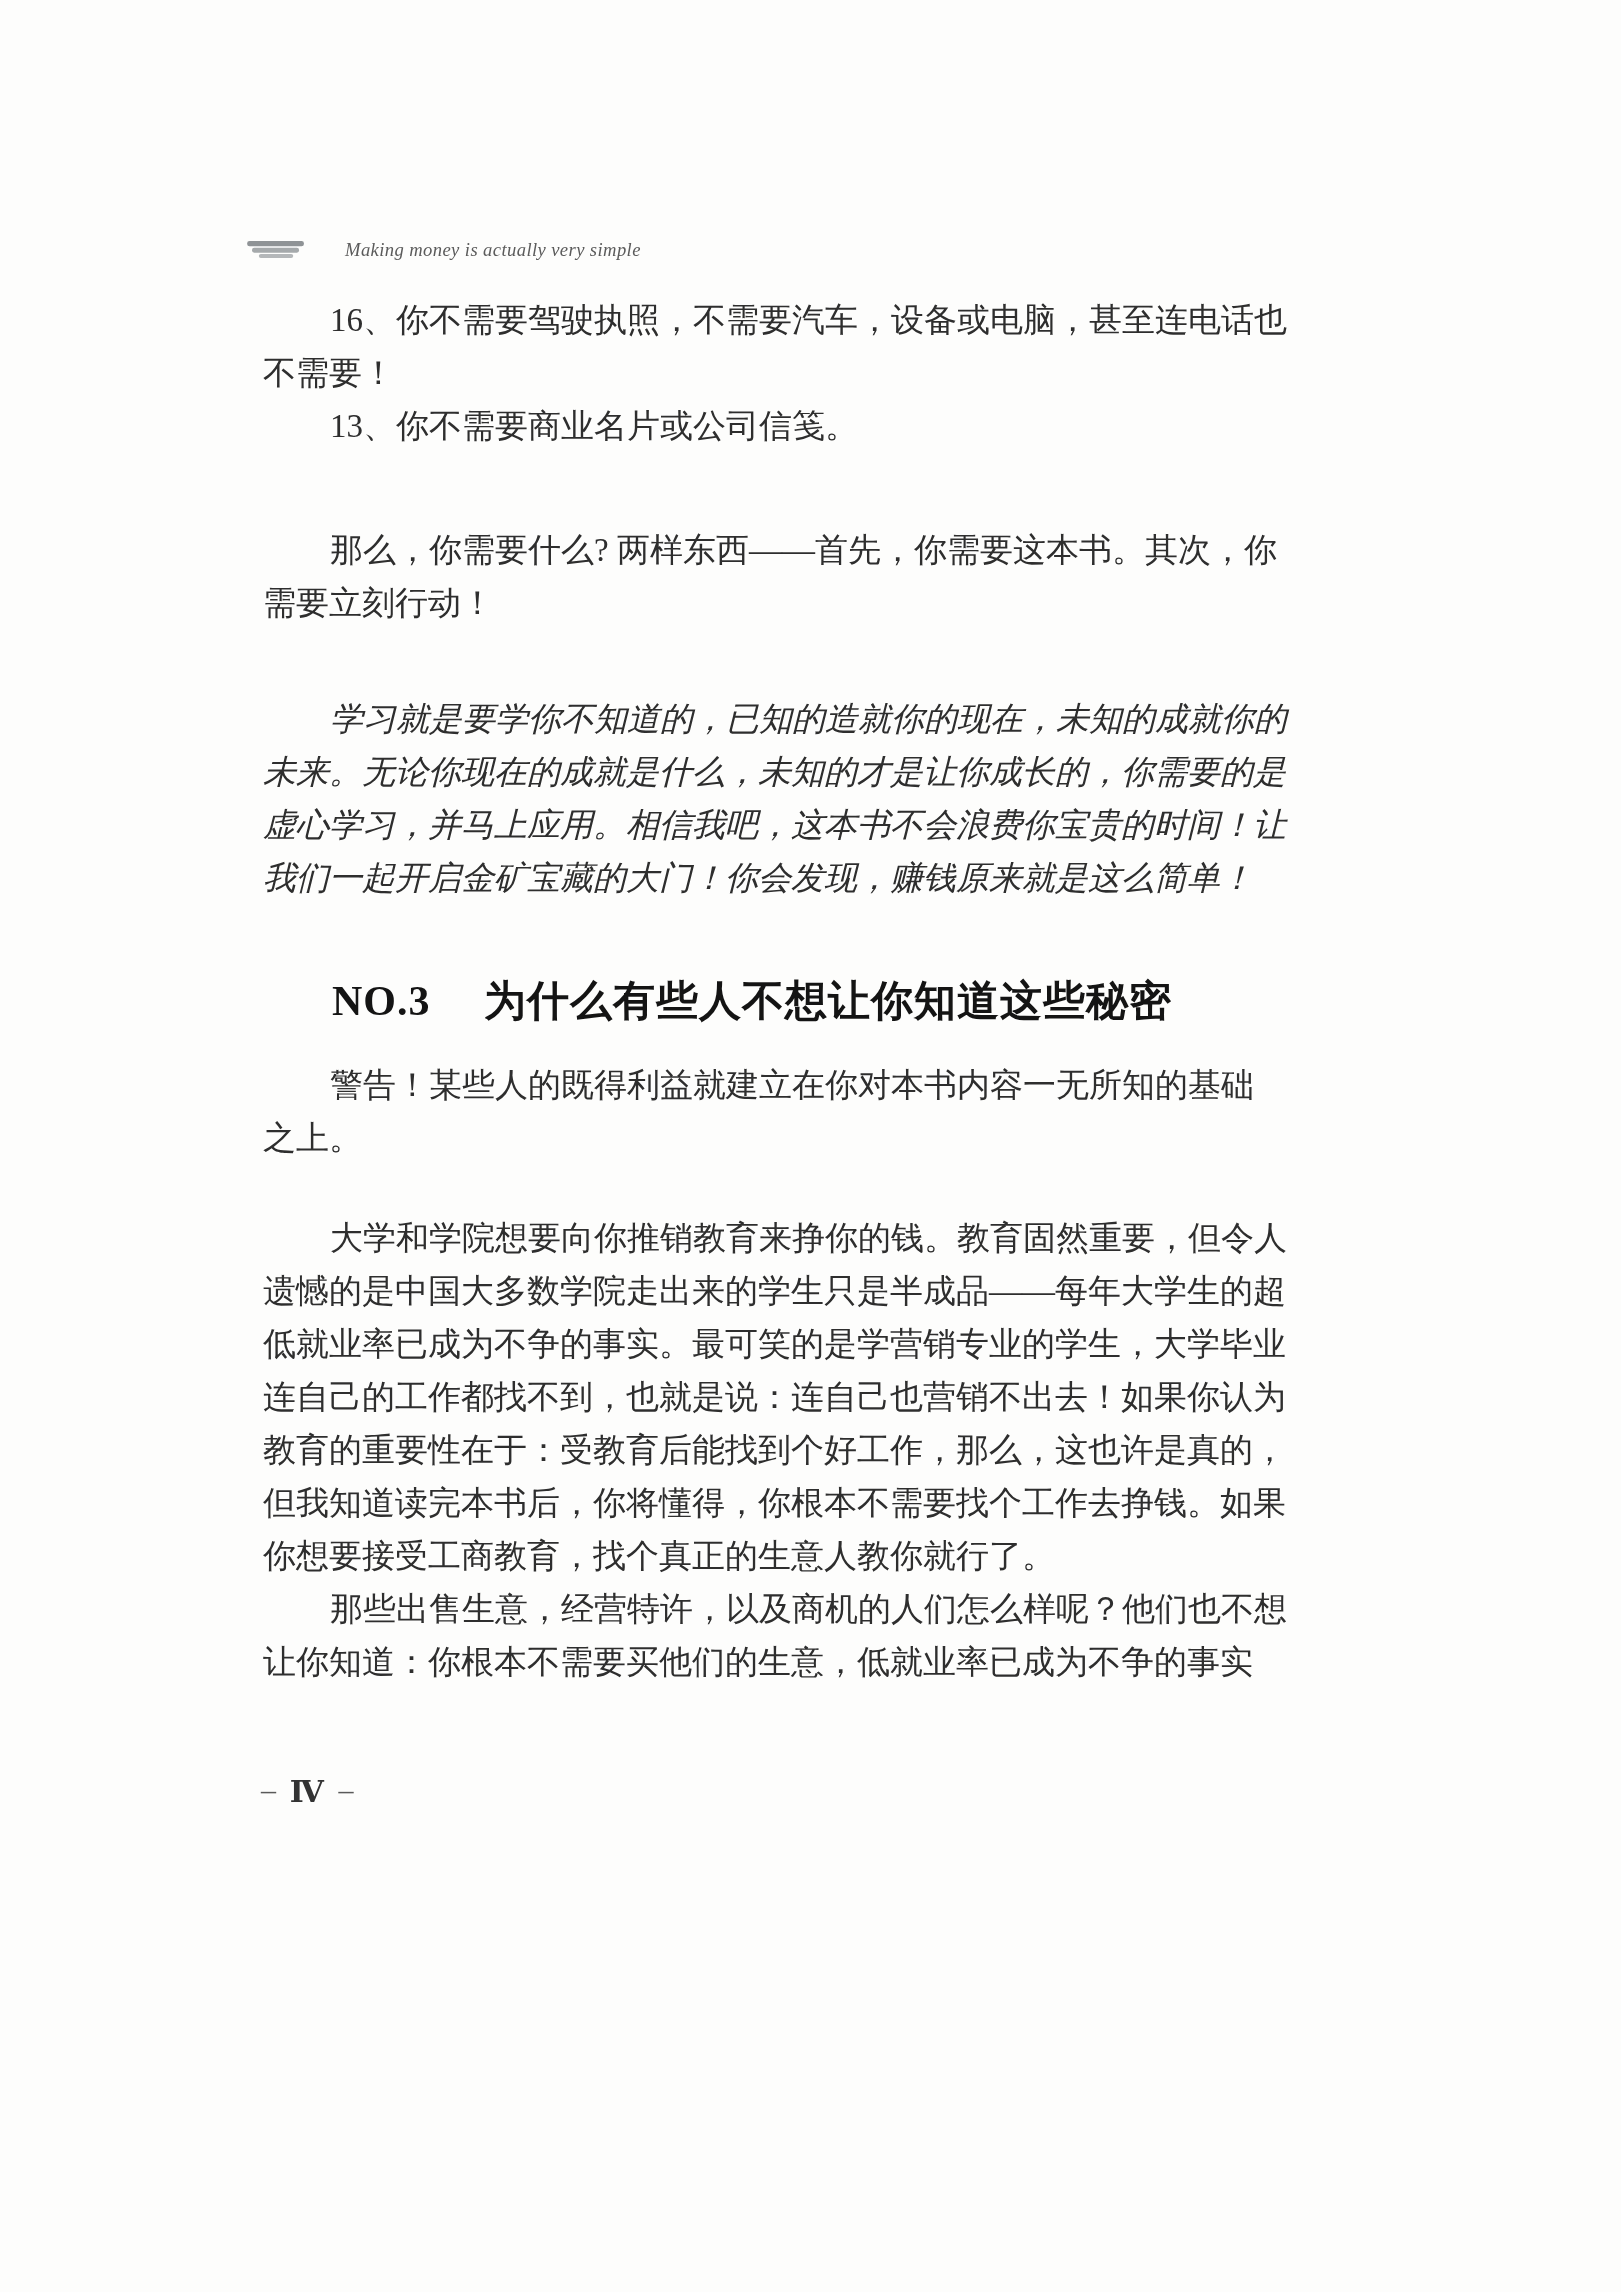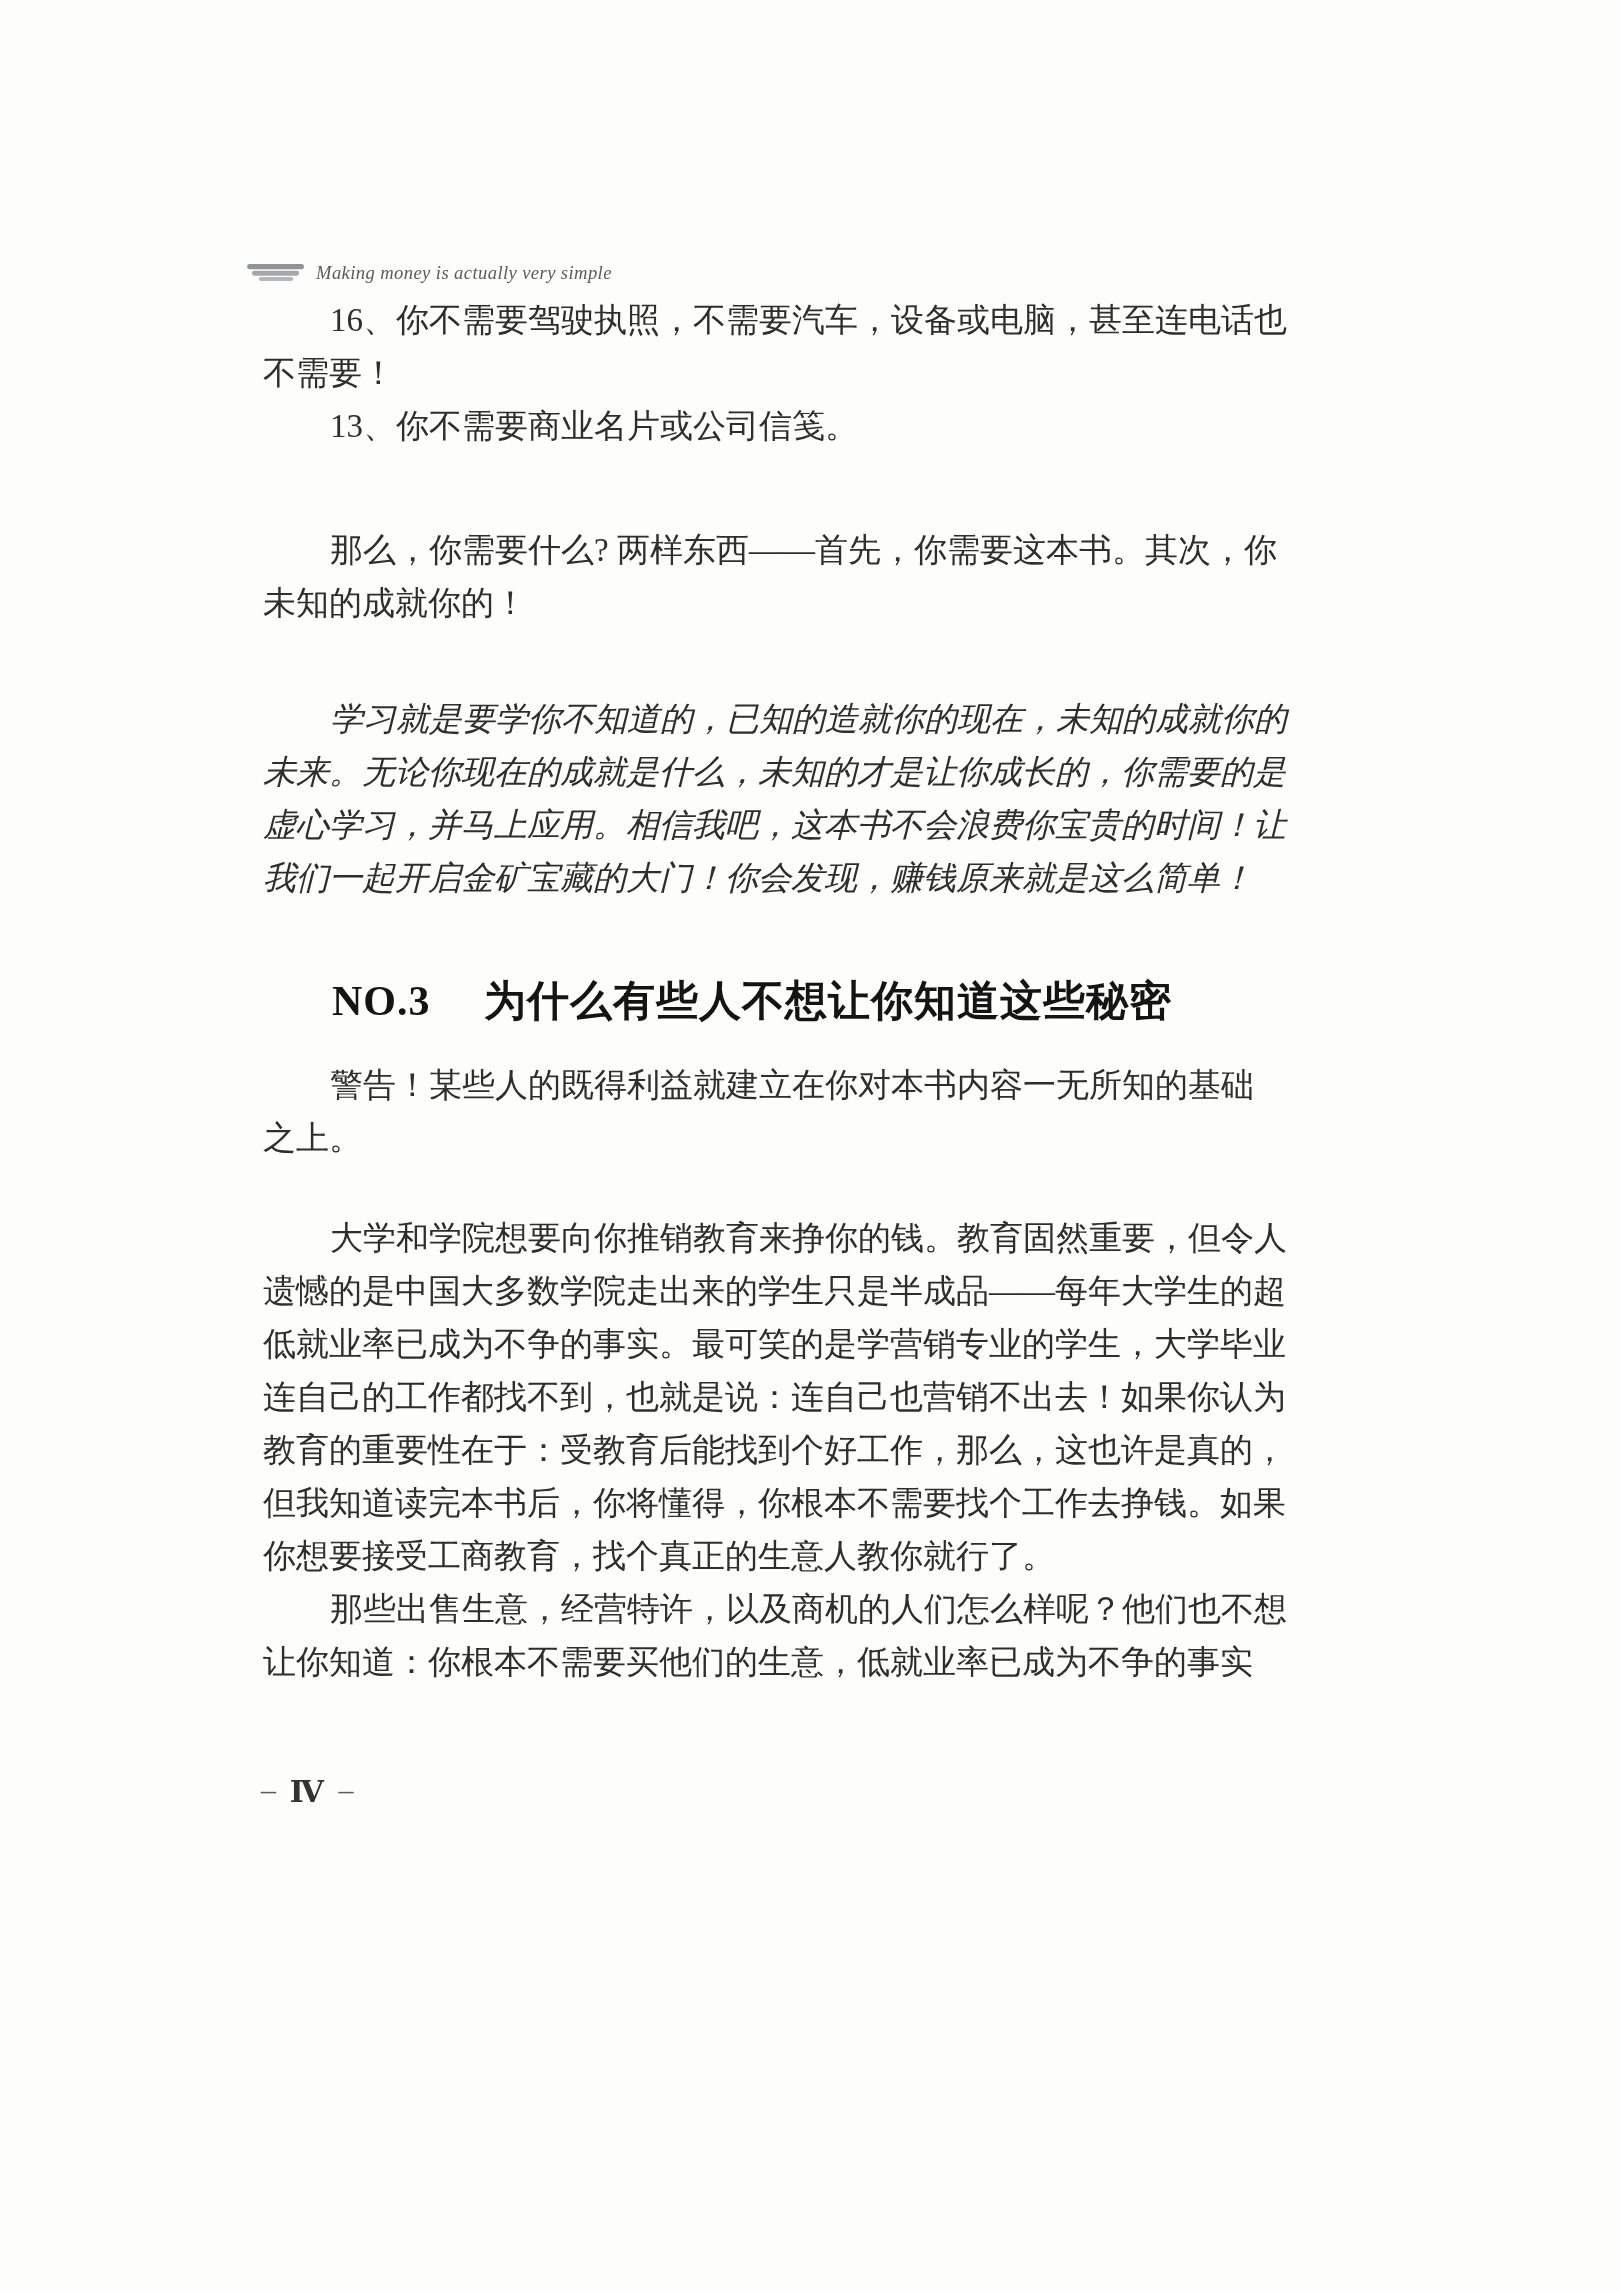--- a/index.html
+++ b/index.html
@@ -12,22 +12,21 @@
     color: #2e2e2e;
     overflow: hidden;
   }
   .header {
     position: absolute;
     top: 231px;
     left: 247px;
     height: 37px;
     display: flex;
     align-items: center;
-    gap: 8px;
-    margin-top: 23px;
+    gap: 37px;
   }
   .logo { display: inline-block; line-height: 0; }
   .tagline {
     font-style: italic;
     font-size: 18.6px;
     color: #5b5b5b;
     letter-spacing: 0.4px;
     white-space: nowrap;
   }
   .content {
@@ -90,21 +89,21 @@
     </span>
     <span class="tagline">Making money is actually very simple</span>
   </div>
 
   <div class="content">
     <p class="para">16、你不需要驾驶执照，不需要汽车，设备或电脑，甚至连电话也
 不需要！</p>
     <p class="para">13、你不需要商业名片或公司信笺。</p>
 
     <p class="para mt-need">那么，你需要什么? 两样东西——首先，你需要这本书。其次，你
-未知的成就你的！</p>
+需要立刻行动！</p>
 
     <p class="para mt-learn">学习就是要学你不知道的，已知的造就你的现在，未知的成就你的
 未来。无论你现在的成就是什么，未知的才是让你成长的，你需要的是
 虚心学习，并马上应用。相信我吧，这本书不会浪费你宝贵的时间！让
 我们一起开启金矿宝藏的大门！你会发现，赚钱原来就是这么简单！</p>
 
     <h2 class="heading">
       <span class="num">NO.3</span>
       <span class="title">为什么有些人不想让你知道这些秘密</span>
     </h2>

